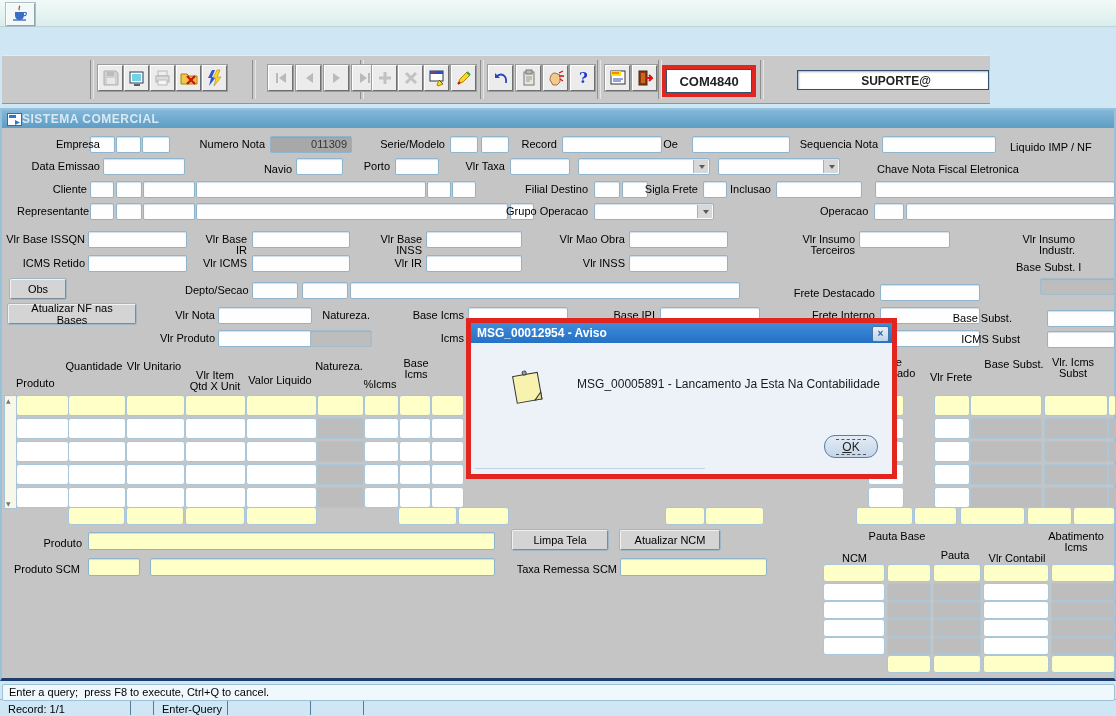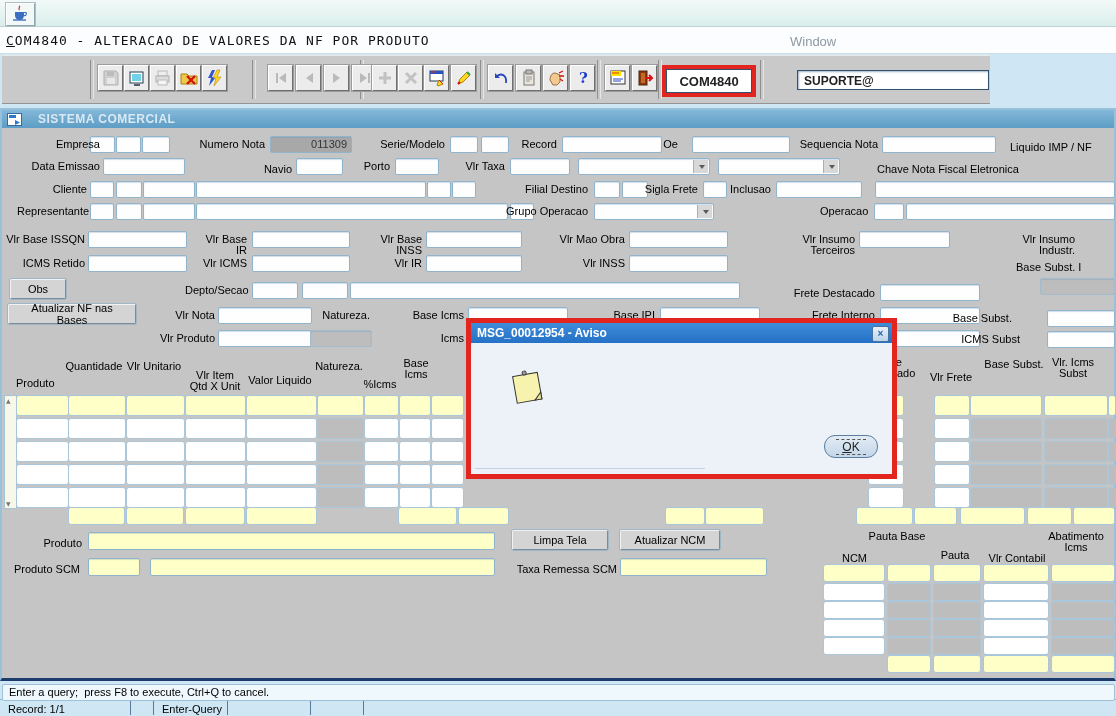--- a/index.html
+++ b/index.html
@@ -26,30 +26,30 @@
   .tbtn{position:absolute;top:9px;width:25px;height:26px;background:#ececec;
     border:1px solid;border-color:#ffffff #6f6f6f #6f6f6f #ffffff;box-shadow:0 0 0 1px #9c9c9c;
     display:flex;align-items:center;justify-content:center;padding:0;box-sizing:border-box;}
   .tbtn svg{width:18px;height:18px;}
   .tbtn.dis svg{filter:grayscale(1);opacity:.5;}
   .codebox{position:absolute;left:664px;top:13px;width:84px;height:22px;background:#fff;
     border:1px solid #33506e;outline:4px solid #e3251f;display:flex;align-items:center;
     justify-content:center;font:bold 13px "Liberation Sans",sans-serif;color:#222;}
   .userbox{position:absolute;left:795px;top:14px;width:192px;height:20px;background:#fff;
     border:1px solid #33506e;box-shadow:inset 1px 1px 2px #9fb4c4;
-    font:bold 12px "Liberation Sans",sans-serif;color:#222;line-height:20px;padding-left:6px;box-sizing:border-box;}
+    font:bold 12px "Liberation Sans",sans-serif;color:#222;line-height:20px;padding-left:6px;box-sizing:border-box;text-align:center;}
 
   
   .window{position:absolute;left:0px;top:108px;width:1116px;height:573px;
     border:2px solid #96c2dc;box-sizing:border-box;background:#c5c5c5;
     border-bottom:3px solid #1d3c6e;}
   .titlebar{position:absolute;left:0;top:0;right:0;height:18px;
     background:linear-gradient(#83b7d8,#5e9dc5);display:flex;align-items:center;}
   .titlebar .ticon{margin-left:5px;}
-  .titletext{margin-left:16px;font:bold 12px "Liberation Sans",sans-serif;
+  .titletext{margin-left:0;font:bold 12px "Liberation Sans",sans-serif;
     color:#d9e9f3;letter-spacing:.5px;}
 
   
   .lbl{position:absolute;font:11px "Liberation Sans",sans-serif;color:#000;
     text-align:right;white-space:pre-line;line-height:11px;z-index:3;}
   .lbl.la{text-align:left;} .lbl.ce{text-align:center;}
   .fld{position:absolute;height:15px;background:#fefefe;border:1px solid #8fb4cc;
     border-radius:2px;box-shadow:inset 0 1px 1px rgba(110,150,185,.3);z-index:2;}
   .yfld{background:#ffffc8;}
   .gfld{background:#bdbdbd;border-color:#a3bccd;}
@@ -105,24 +105,20 @@
 
   <div class="topstrip">
     <div class="javabtn">
       <svg width="25" height="19" viewBox="0 0 25 19">
         <path d="M12 2c2 1-1.5 2 .5 4" stroke="#c03a2b" fill="none" stroke-width="1.2"></path>
         <path d="M8 8h9v3.5a4.5 4.5 0 0 1-9 0z" fill="#3b6ec0"></path>
         <path d="M17 8.5h2a2 2 0 0 1-2.4 3" stroke="#3b6ec0" fill="none" stroke-width="1.2"></path>
         <path d="M6 16h13" stroke="#3b6ec0" stroke-width="1.4"></path>
       </svg>
     </div>
-  </div>
-  <div class="menubar">
-    <div class="menutitle">COM4840 - ALTERACAO DE VALORES DA NF POR PRODUTO</div>
-    <div class="winmenu">Window</div>
   </div>
 
   <div class="toolbar">
     <div class="tsep" style="left:88px"></div>
     <div class="tsep" style="left:250px"></div>
     <div class="tsep" style="left:358px"></div>
     <div class="tsep" style="left:478px"></div>
     <div class="tsep" style="left:595px"></div>
     <div class="tsep" style="left:656px"></div>
     <div class="tsep" style="left:758px"></div>
@@ -549,19 +545,20 @@
       <span>MSG_00012954 - Aviso</span>
     </div>
     <div class="dclose">×</div>
     <svg class="dnote" width="44" height="46" viewBox="0 0 44 46">
       <g transform="rotate(-10 22 24)">
         <rect x="8" y="9" width="25" height="27" fill="#f7f2ae" stroke="#333"></rect>
         <path d="M33 29v7h-7z" fill="#e6df96" stroke="#333"></path>
         <circle cx="20" cy="7.5" r="2" fill="#9aa0a8" stroke="#444"></circle>
       </g>
     </svg>
+    <div class="dmsg">MSG_00005891 - Lancamento Ja Esta Na Contabilidade</div>
     <button class="dok">
       <span>OK</span>
     </button>
     <div class="dline"></div>
   </div>
 
 </div>
 
 </body></html>

